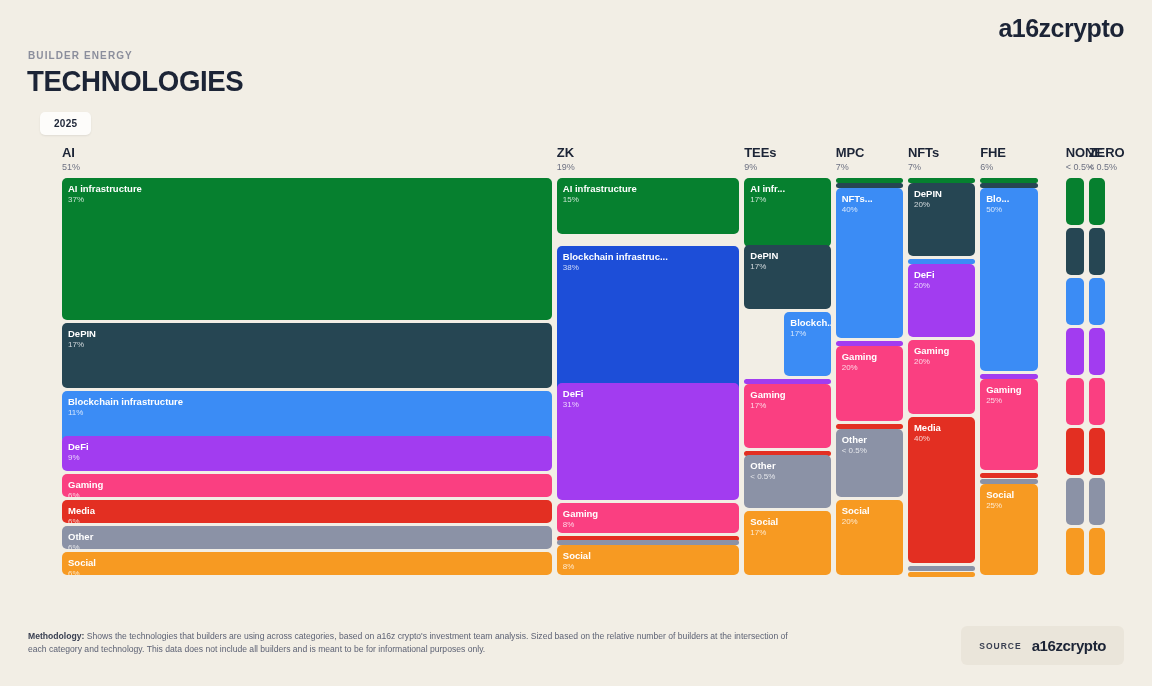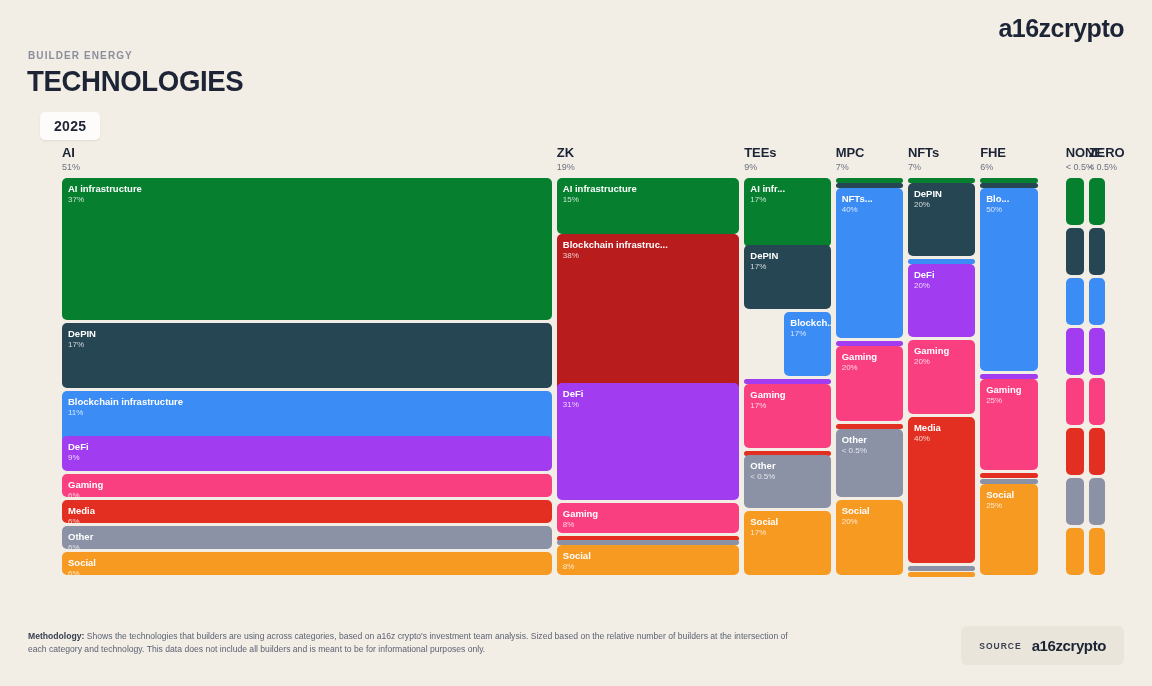--- a/index.html
+++ b/index.html
@@ -23,21 +23,21 @@
     color: #8b8e9c; text-transform: uppercase;
   }
   .page-title {
     position: absolute; left: 27px; top: 64px;
     font-size: 30px; font-weight: 700; letter-spacing: -0.4px;
     color: #1c2436; transform: scaleX(0.92); transform-origin: left center;
   }
   .year-chip {
     position: absolute; left: 40px; top: 112px;
     background: #fdfcfa; border-radius: 5px;
-    padding: 6px 14px; font-size: 14px; font-weight: 700;
+    padding: 6px 14px; font-size: 10px; font-weight: 700;
     color: #1c2436; letter-spacing: 0.3px;
     box-shadow: 0 1px 2px rgba(0,0,0,0.08);
   }
 
   
   #treemap {
     position: absolute; left: 62px; top: 145px;
     width: 1010px; height: 430px;
   }
   .column { position: absolute; top: 0; height: 430px; }
@@ -128,21 +128,21 @@
       <div class="column" style="left: 494.802px; width: 182.475px;">
         <div class="col-head">
           <div class="col-name">ZK</div>
           <div class="col-pct">19%</div>
         </div>
         <div class="col-body">
           <div class="cell" title="ZK / AI infrastructure 15%" style="top: 0px; height: 56.3988px; background: rgb(6, 128, 47);">
             <span class="cell-label">AI infrastructure</span>
             <span class="cell-pct">15%</span>
           </div>
-          <div class="cell" title="ZK / Blockchain infrastruc... 38%" style="top: 56px; height: 175px; background: #b91c1c;">
+          <div class="cell" title="ZK / Blockchain infrastruc... 38%" style="top: 68px; height: 175px; background: #1d4ed8;">
             <span class="cell-label">Blockchain infrastruc...</span>
             <span class="cell-pct">38%</span>
           </div>
           <div class="cell" title="ZK / DeFi 31%" style="top: 205.276px; height: 116.558px; background: rgb(162, 60, 240);">
             <span class="cell-label">DeFi</span>
             <span class="cell-pct">31%</span>
           </div>
           <div class="cell" title="ZK / Gaming 8%" style="top: 324.833px; height: 30.0794px; background: rgb(250, 63, 129);">
             <span class="cell-label">Gaming</span>
             <span class="cell-pct">8%</span>

